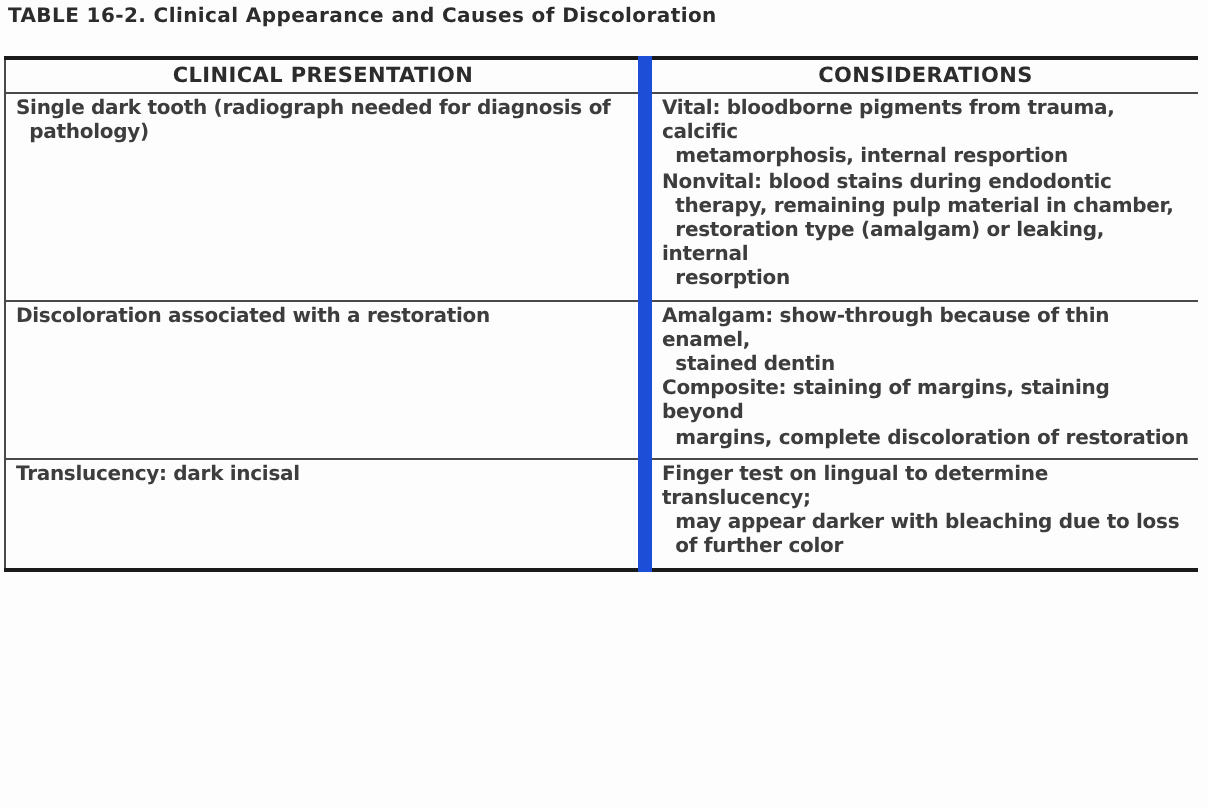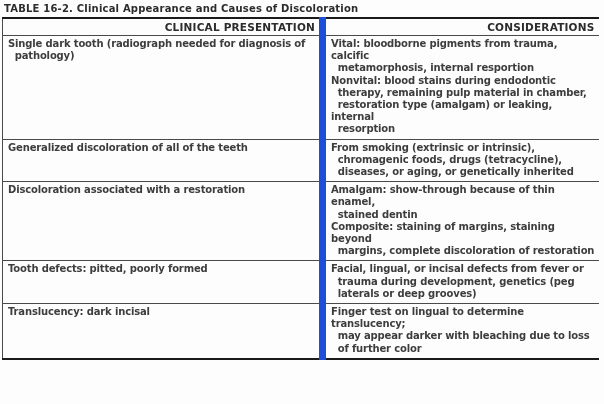--- a/index.html
+++ b/index.html
@@ -11,39 +11,39 @@
     font-family: "DejaVu Sans", "Liberation Sans", sans-serif;
     overflow: hidden;
   }
   .page {
     padding: 2px 4px 0 2px;
   }
   .table-title {
     font-size: 10px;
     font-weight: bold;
     color: #2c2c2c;
-    padding: 1px 0 3px 2px;
+    padding: 1px 0 14px 2px;
     letter-spacing: 0.2px;
     white-space: nowrap;
   }
   table.doc-table {
     border-collapse: collapse;
     table-layout: fixed;
     width: 596px;
     border-top: 2px solid #1b1b1b;
     border-bottom: 2px solid #1b1b1b;
     border-left: 1px solid #4a4a4a;
   }
   col.col-presentation { width: 320px; }
   col.col-considerations { width: 276px; }
   th {
     font-size: 10.5px;
     font-weight: bold;
     color: #2c2c2c;
-    text-align: right;
+    text-align: center;
     vertical-align: top;
     padding: 2px 4px 2px 5px;
     border-bottom: 1px solid #4a4a4a;
     letter-spacing: 0.2px;
     white-space: nowrap;
     overflow: hidden;
   }
   td {
     font-size: 10px;
     color: #3d3d3d;
@@ -87,37 +87,25 @@
         <td>Single dark tooth (radiograph needed for diagnosis of
   pathology)</td>
         <td>Vital: bloodborne pigments from trauma, calcific
   metamorphosis, internal resportion
 Nonvital: blood stains during endodontic
   therapy, remaining pulp material in chamber,
   restoration type (amalgam) or leaking, internal
   resorption</td>
       </tr>
       <tr>
-        <td>Generalized discoloration of all of the teeth</td>
-        <td>From smoking (extrinsic or intrinsic),
-  chromagenic foods, drugs (tetracycline),
-  diseases, or aging, or genetically inherited</td>
-      </tr>
-      <tr>
         <td>Discoloration associated with a restoration</td>
         <td>Amalgam: show-through because of thin enamel,
   stained dentin
 Composite: staining of margins, staining beyond
   margins, complete discoloration of restoration</td>
-      </tr>
-      <tr>
-        <td>Tooth defects: pitted, poorly formed</td>
-        <td>Facial, lingual, or incisal defects from fever or
-  trauma during development, genetics (peg
-  laterals or deep grooves)</td>
       </tr>
       <tr>
         <td>Translucency: dark incisal</td>
         <td>Finger test on lingual to determine translucency;
   may appear darker with bleaching due to loss
   of further color</td>
       </tr>
     </tbody>
   </table>
 

